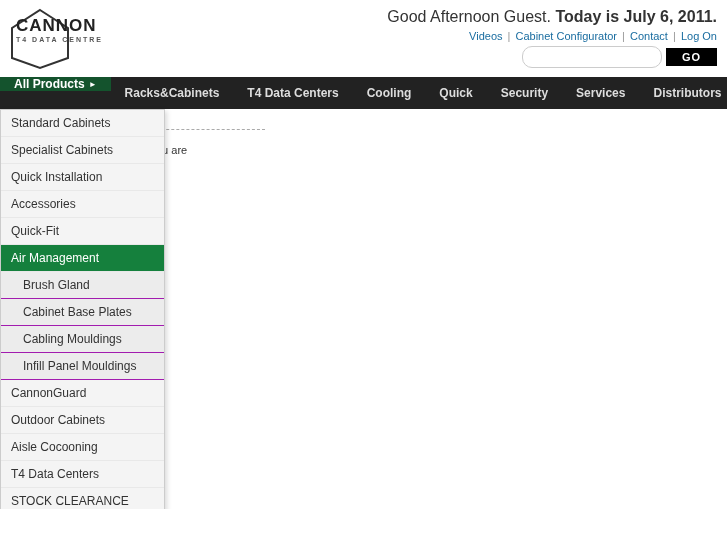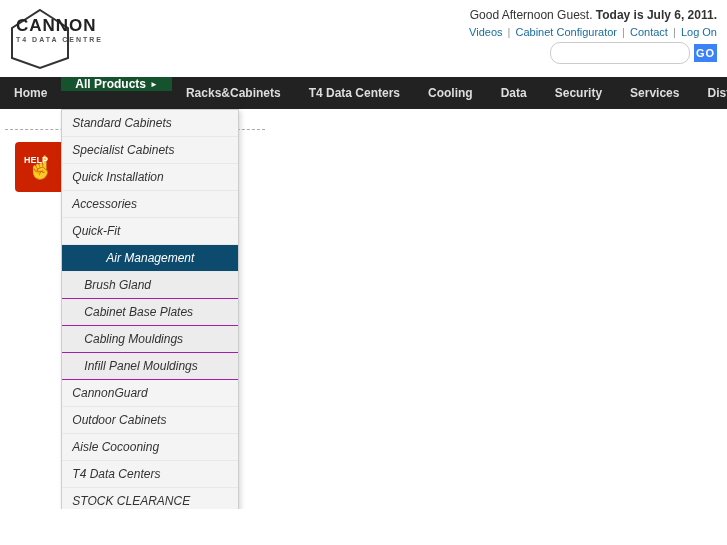--- a/index.html
+++ b/index.html
@@ -1,21 +1,21 @@
 <!DOCTYPE html>
 <html><head>
   <meta charset="utf-8">
   <style>
     * { margin: 0; padding: 0; box-sizing: border-box; }
     body { font-family: Arial, sans-serif; font-size: 12px; background: #fff; width: 727px; }
     .top-bar-right {
       text-align: right;
     }
     .greeting {
-      font-size: 12px;
+      font-size: 16px;
       color: #333;
       margin-bottom: 4px;
     }
     .greeting strong { font-weight: bold; }
     .top-links {
       font-size: 11px;
       margin-bottom: 4px;
     }
     .top-links a {
       color: #1a6da0;
@@ -31,24 +31,24 @@
     .search-input {
       width: 140px;
       height: 22px;
       border: 1px solid #ccc;
       border-radius: 10px;
       padding: 0 8px;
       font-size: 11px;
       background: #fff;
     }
     .search-btn {
-      background: #3b82f6;
+      background: #000000;
       color: #fff;
       border: none;
-      padding: 3px 2px;
+      padding: 3px 16px;
       font-size: 11px;
       font-weight: bold;
       cursor: pointer;
       letter-spacing: 1px;
     }
 
     
     .nav-bar {
       background: #222;
       height: 32px;
@@ -75,38 +75,36 @@
     
     .dropdown-wrapper {
       position: relative;
     }
     .dropdown-menu {
       position: absolute;
       top: 32px;
       left: 0;
       background: #f4f4f4;
       border: 1px solid #ccc;
-      width: 178px;
+      width: 165px;
       z-index: 100;
       box-shadow: 2px 2px 5px rgba(0,0,0,0.15);
-      font-style: italic;
     }
     .dropdown-item {
       padding: 6px 10px;
       font-size: 12px;
       color: #333;
       cursor: pointer;
       display: block;
       background: #f4f4f4;
       border-bottom: 1px solid #e8e8e8;
     }
     .dropdown-item.selected {
-      background: #0c4a6e;
+      background: #15803d;
       color: #fff;
-      text-align: center;
     }
     .dropdown-sub {
       padding: 6px 10px 6px 22px;
       font-size: 12px;
       color: #333;
       cursor: pointer;
       display: block;
       background: #ececec;
       border-bottom: 1px solid #a21caf;
     }
@@ -195,21 +193,20 @@
         <a>Log On</a>
       </div>
       <div class="search-bar">
         <input class="search-input" type="text" style="">
         <button class="search-btn">GO</button>
       </div>
     </div>
   </div>
 
   <div class="nav-bar">
-    <div class="nav-item">Home</div>
     <div class="dropdown-wrapper">
       <div class="nav-item active">
         <span>All Products</span>
         <span class="arrow">►</span>
       </div>
 
       <div class="dropdown-menu">
         <div class="dropdown-item">Standard Cabinets</div>
         <div class="dropdown-item">Specialist Cabinets</div>
         <div class="dropdown-item">Quick Installation</div>
@@ -223,21 +220,21 @@
         <div class="dropdown-item">CannonGuard</div>
         <div class="dropdown-item">Outdoor Cabinets</div>
         <div class="dropdown-item">Aisle Cocooning</div>
         <div class="dropdown-item">T4 Data Centers</div>
         <div class="dropdown-item">STOCK CLEARANCE</div>
       </div>
     </div>
     <div class="nav-item">Racks&amp;Cabinets</div>
     <div class="nav-item">T4 Data Centers</div>
     <div class="nav-item">Cooling</div>
-    <div class="nav-item">Data</div>
+    <div class="nav-item">Quick</div>
     <div class="nav-item">Security</div>
     <div class="nav-item">Services</div>
     <div class="nav-item">Distributors</div>
   </div>
 
   <div class="page-wrapper">
 
     <div class="help-section">
       <div class="help-icon">
 

